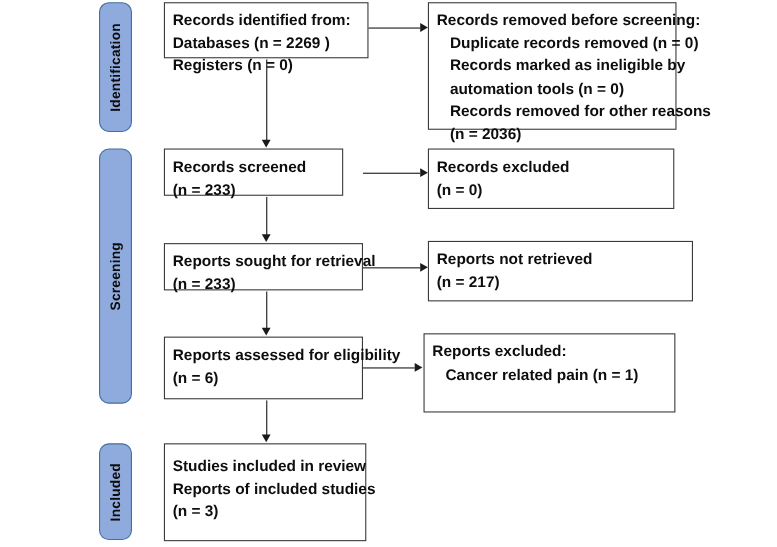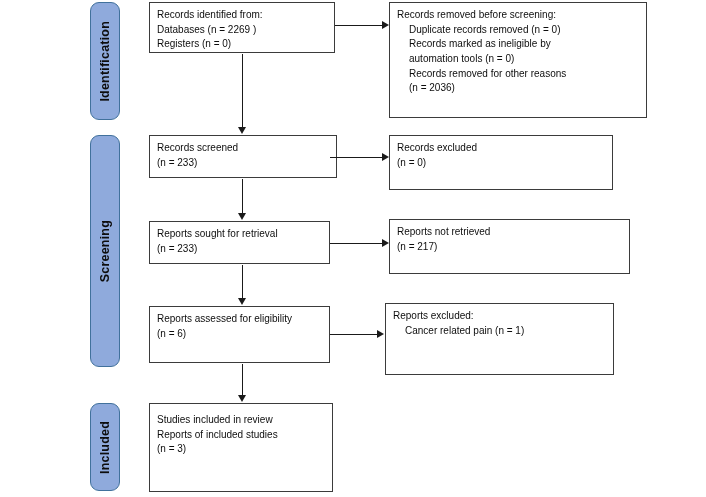--- a/index.html
+++ b/index.html
@@ -40,24 +40,25 @@
 
   
   .node {
     position: absolute;
     background: #ffffff;
     border: 1.3px solid #3b3b3b;
     box-sizing: border-box;
     padding: 5px 0 5px 7px;
   }
   .node .line {
-    font-size: 10px;
+    font-size: 14px;
     color: #0d0d0d;
     line-height: 1.47;
     white-space: nowrap;
+    font-weight: bold;
   }
   .node .line.indent {
     padding-left: 12px;
   }
 
   
   .vline {
     position: absolute;
     width: 0;
     border-left: 1.4px solid #1a1a1a;
@@ -100,36 +101,36 @@
   <div class="stage-bar" style="left:90px; top:403px; width:30px; height:88px;">
     <span class="stage-label">Included</span>
   </div>
 
   <div class="node" style="left:149px; top:2px; width:186px; height:51px;">
     <div class="line">Records identified from:</div>
     <div class="line">Databases (n = 2269 )</div>
     <div class="line">Registers (n = 0)</div>
   </div>
 
-  <div class="node" style="left:389px; top:2px; width:258px; height:116px;">
+  <div class="node" style="left:389px; top:2px; width:226px; height:116px;">
     <div class="line">Records removed before screening:</div>
     <div class="line indent">Duplicate records removed  (n = 0)</div>
     <div class="line indent">Records marked as ineligible by</div>
     <div class="line indent">automation tools (n = 0)</div>
     <div class="line indent">Records removed for other reasons</div>
     <div class="line indent">(n = 2036)</div>
   </div>
 
   <div class="hline" style="left:335px; top:25px; width:47px;"></div>
   <div class="arrow-right" style="left:382px; top:21px;"></div>
 
   <div class="vline" style="left:242px; top:54px; height:74px;"></div>
   <div class="arrow-down" style="left:238px; top:127px;"></div>
 
-  <div class="node" style="left:149px; top:135px; width:188px; height:43px;">
+  <div class="node" style="left:149px; top:135px; width:163px; height:43px;">
     <div class="line">Records screened</div>
     <div class="line">(n = 233)</div>
   </div>
 
   <div class="node" style="left:389px; top:135px; width:224px; height:55px;">
     <div class="line">Records excluded</div>
     <div class="line">(n = 0)</div>
   </div>
 
   <div class="hline" style="left:330px; top:157px; width:52px;"></div>

